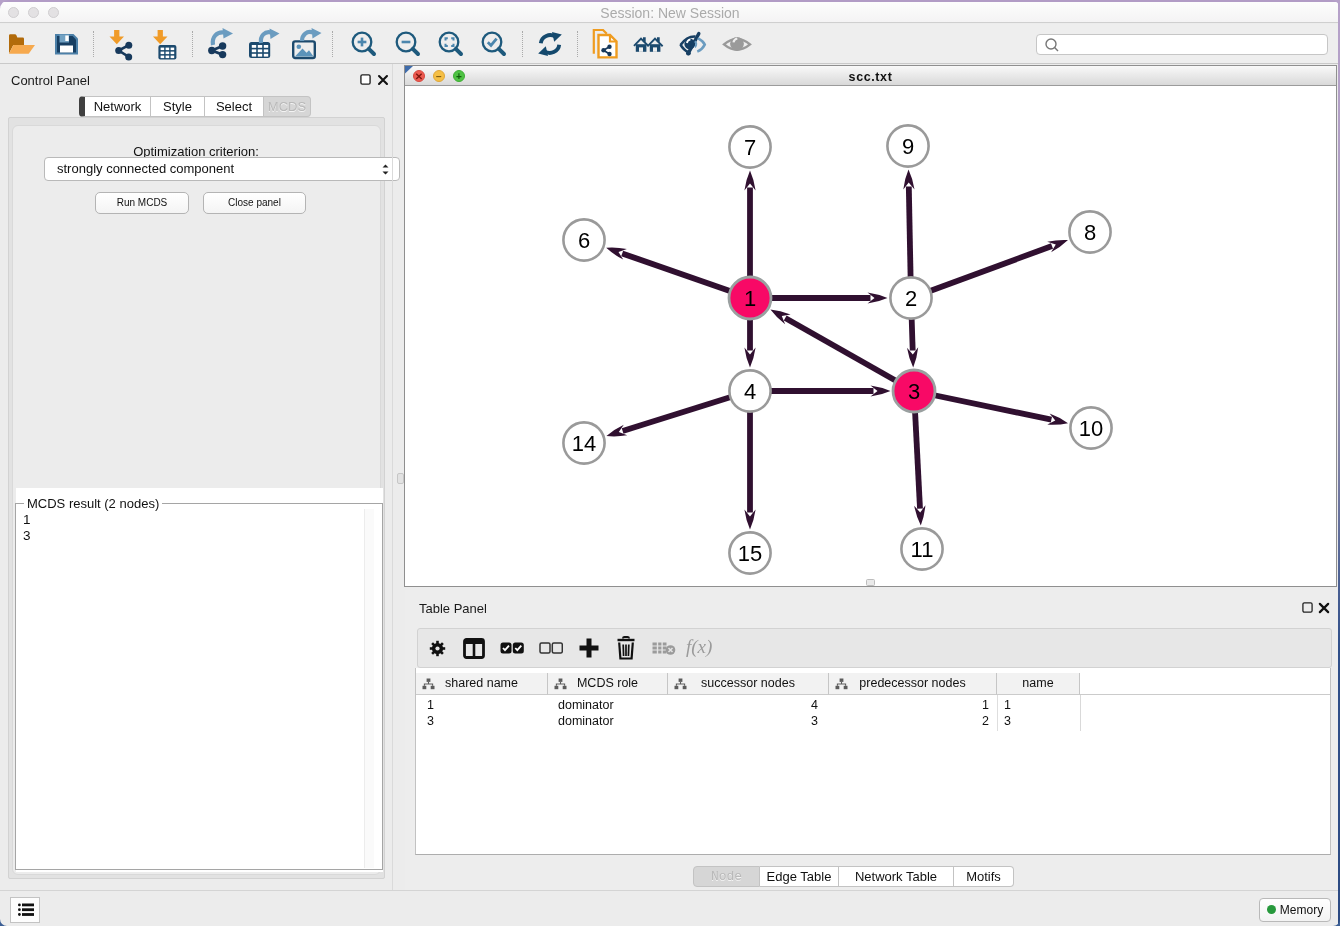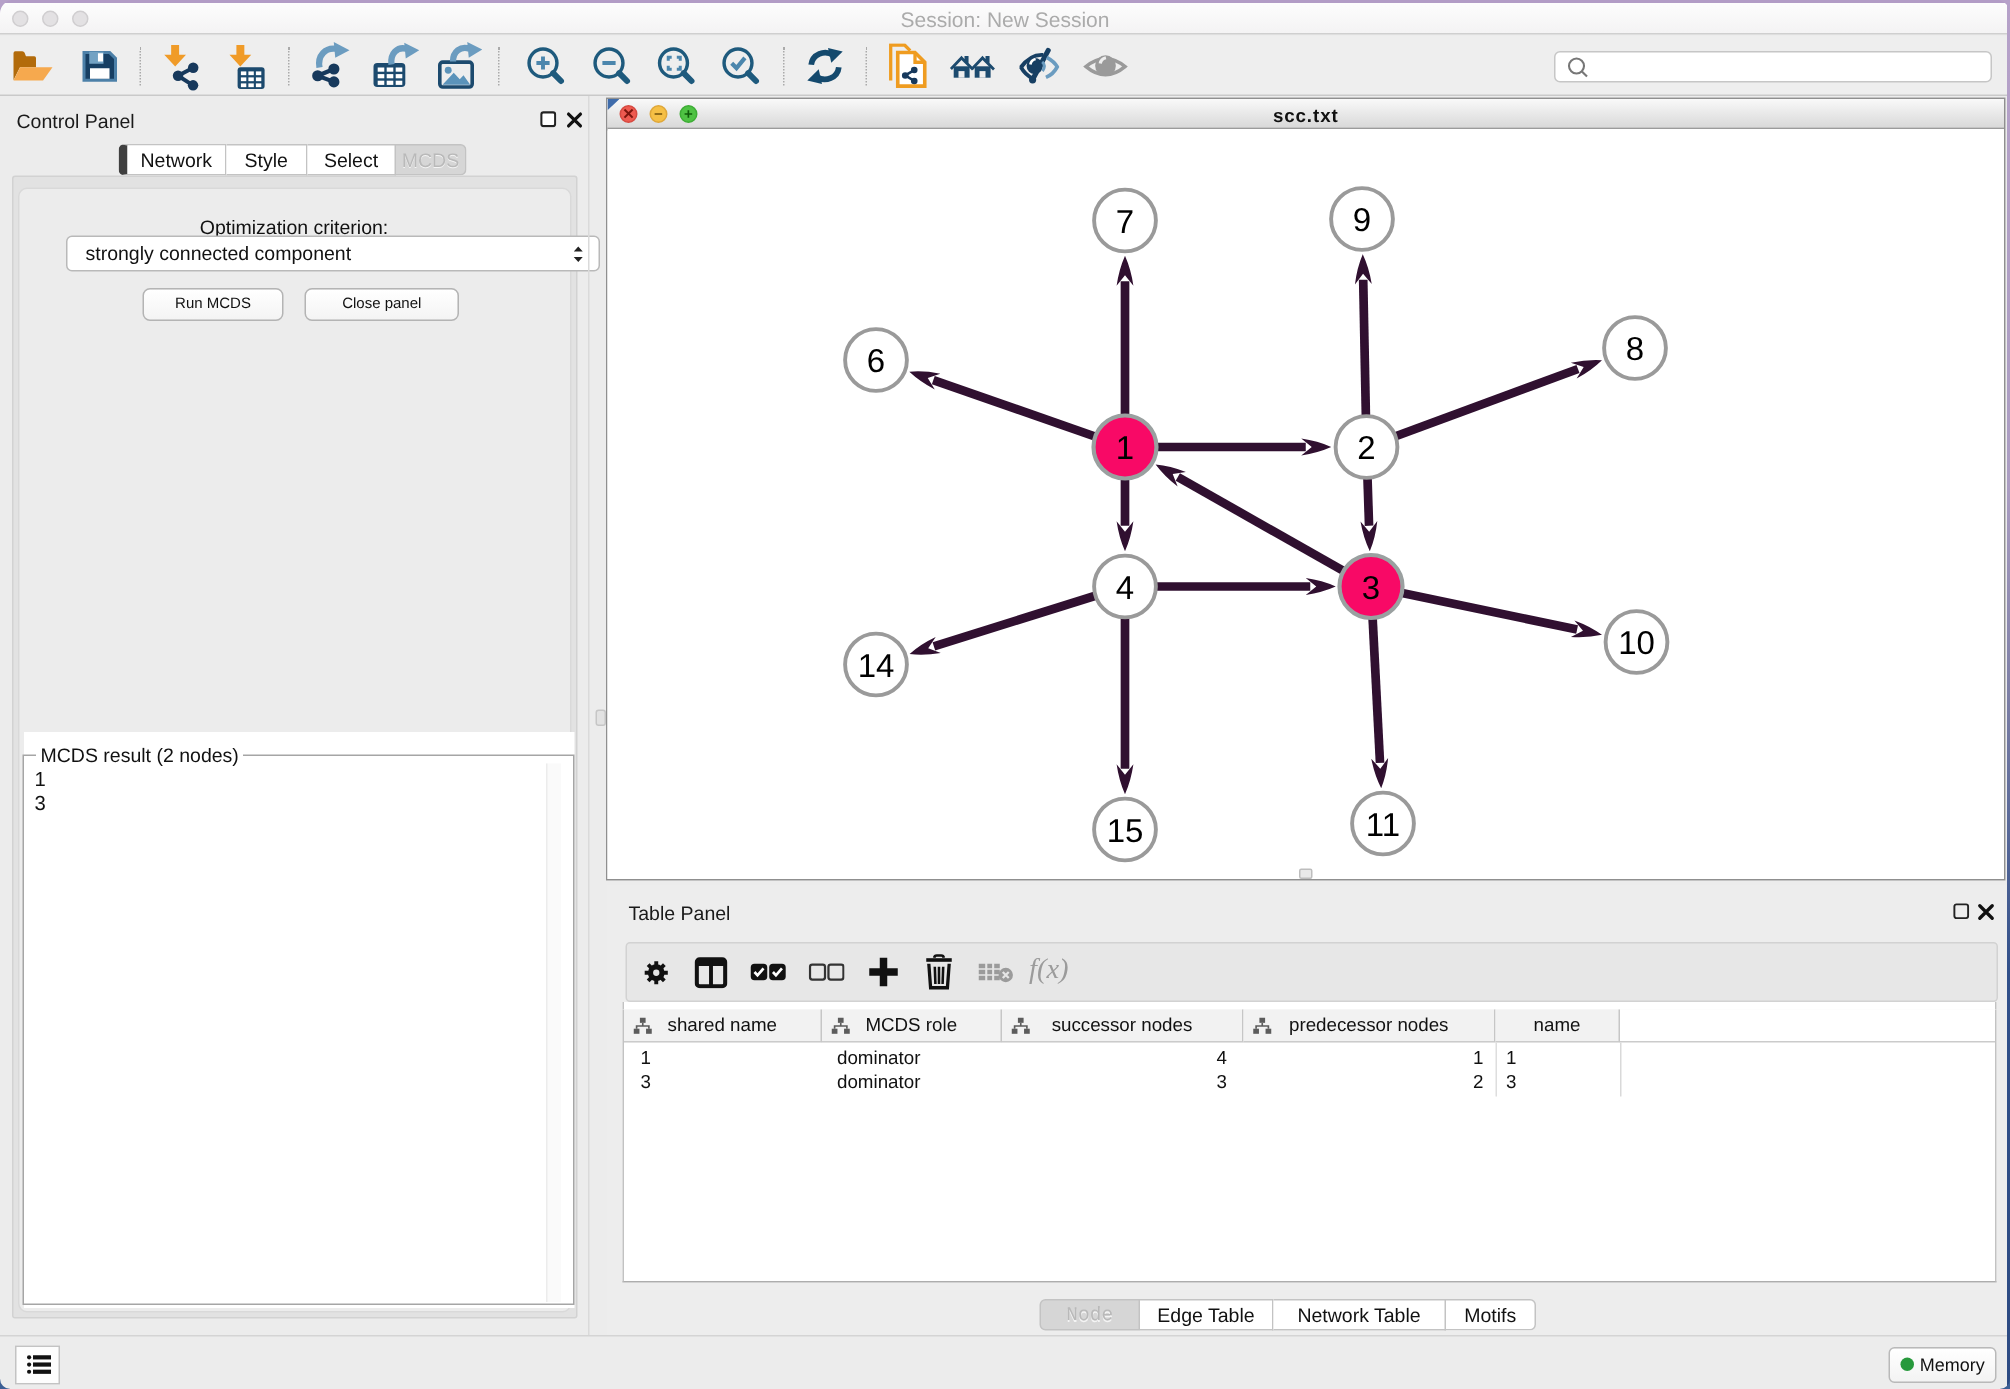--- a/index.html
+++ b/index.html
@@ -467,21 +467,21 @@
     <div class="td" style="left:11px; top:40px;">3</div>
     <div class="td" style="left:142px; top:40px;">dominator</div>
     <div class="td" style="left:252px; top:40px; width:150px; text-align:right;">3</div>
     <div class="td" style="left:413px; top:40px; width:160px; text-align:right;">2</div>
     <div class="td" style="left:588px; top:40px;">3</div>
     <div style="position:absolute; left:664px; top:22px; width:1px; height:36px; background:#d9d9d9;"></div>
     <div style="position:absolute; left:581px; top:22px; width:1px; height:36px; background:#dedede;"></div>
   </div>
   <div class="btabrow" style="left:288px;">
     <div class="btab first" style="width:67px;font-family:Liberation Mono, monospace;">Node Table</div>
-    <div class="btab" style="width:89px;">Edge Table</div>
+    <div class="btab" style="width:79px;">Edge Table</div>
     <div class="btab" style="width:115px;">Network Table</div>
     <div class="btab last" style="width:60px;">Motifs</div>
   </div>
 </div>
 
 <div class="abs" id="statusbar">
   <div id="listbtn">
       <svg style="position:absolute;left:7px;top:5px;" width="16" height="14" viewBox="0 0 16 14">
         <g fill="#111">
           <circle cx="1.4" cy="1.9" r="1.4"></circle>

